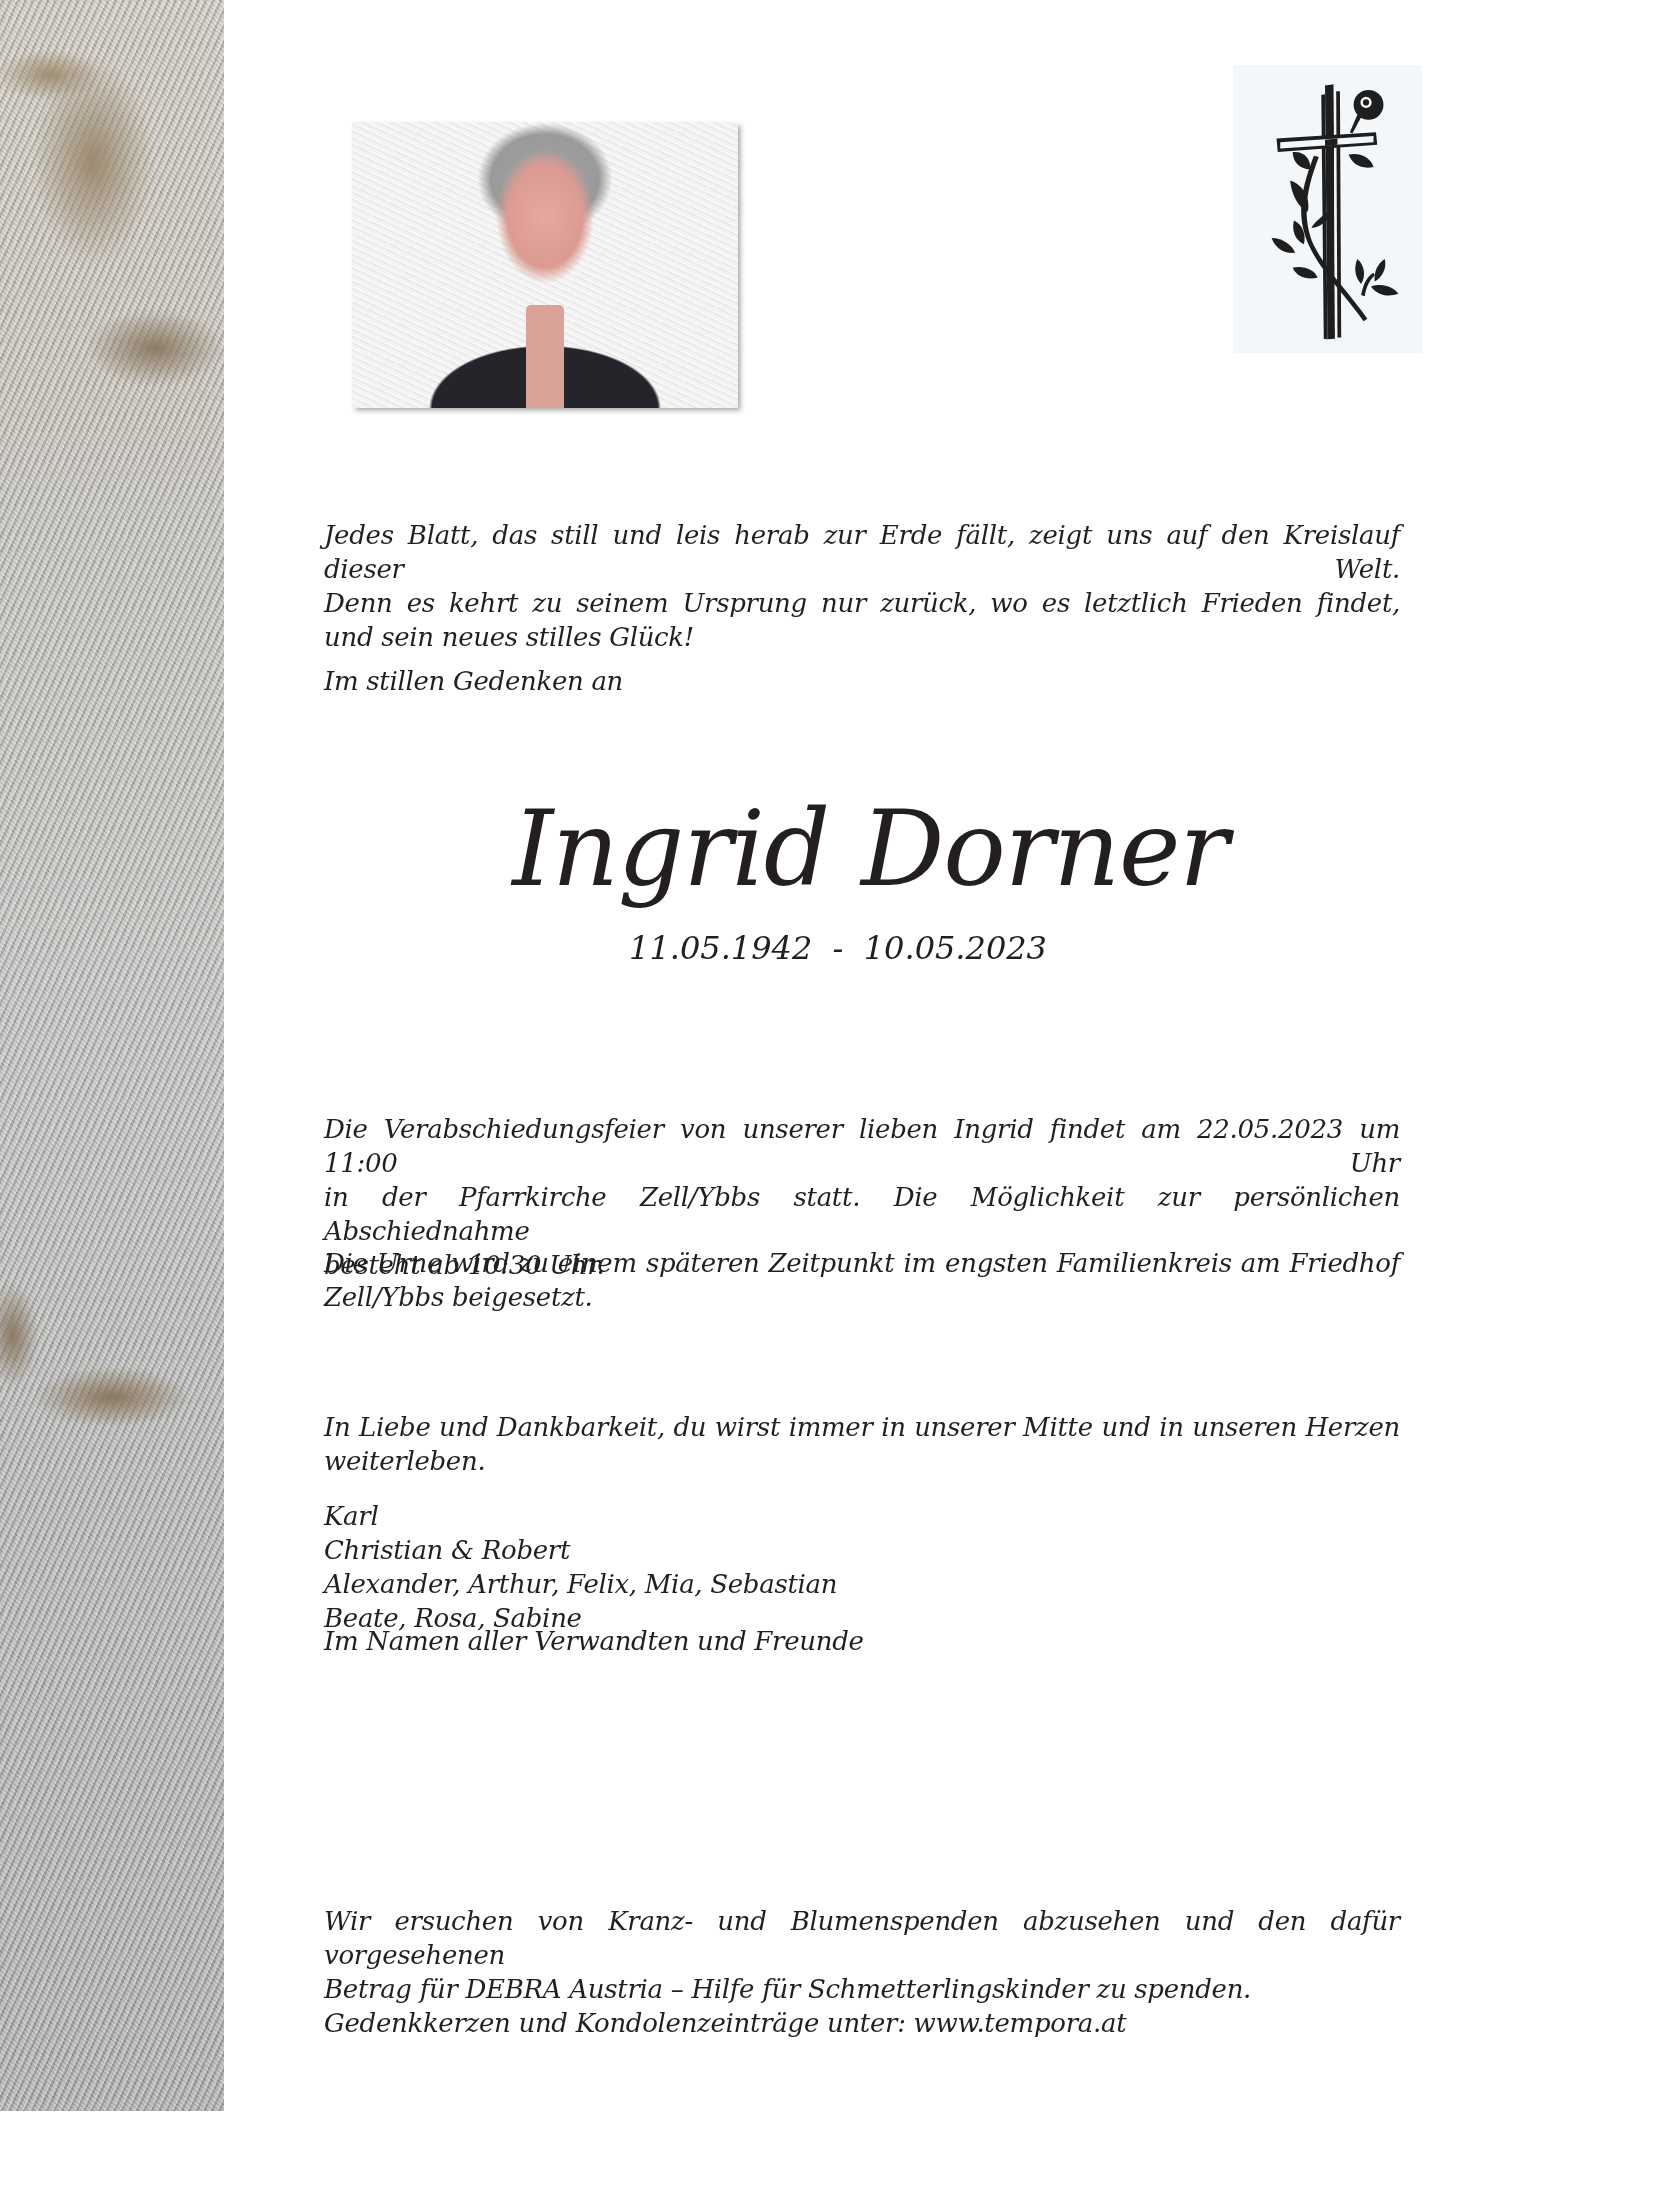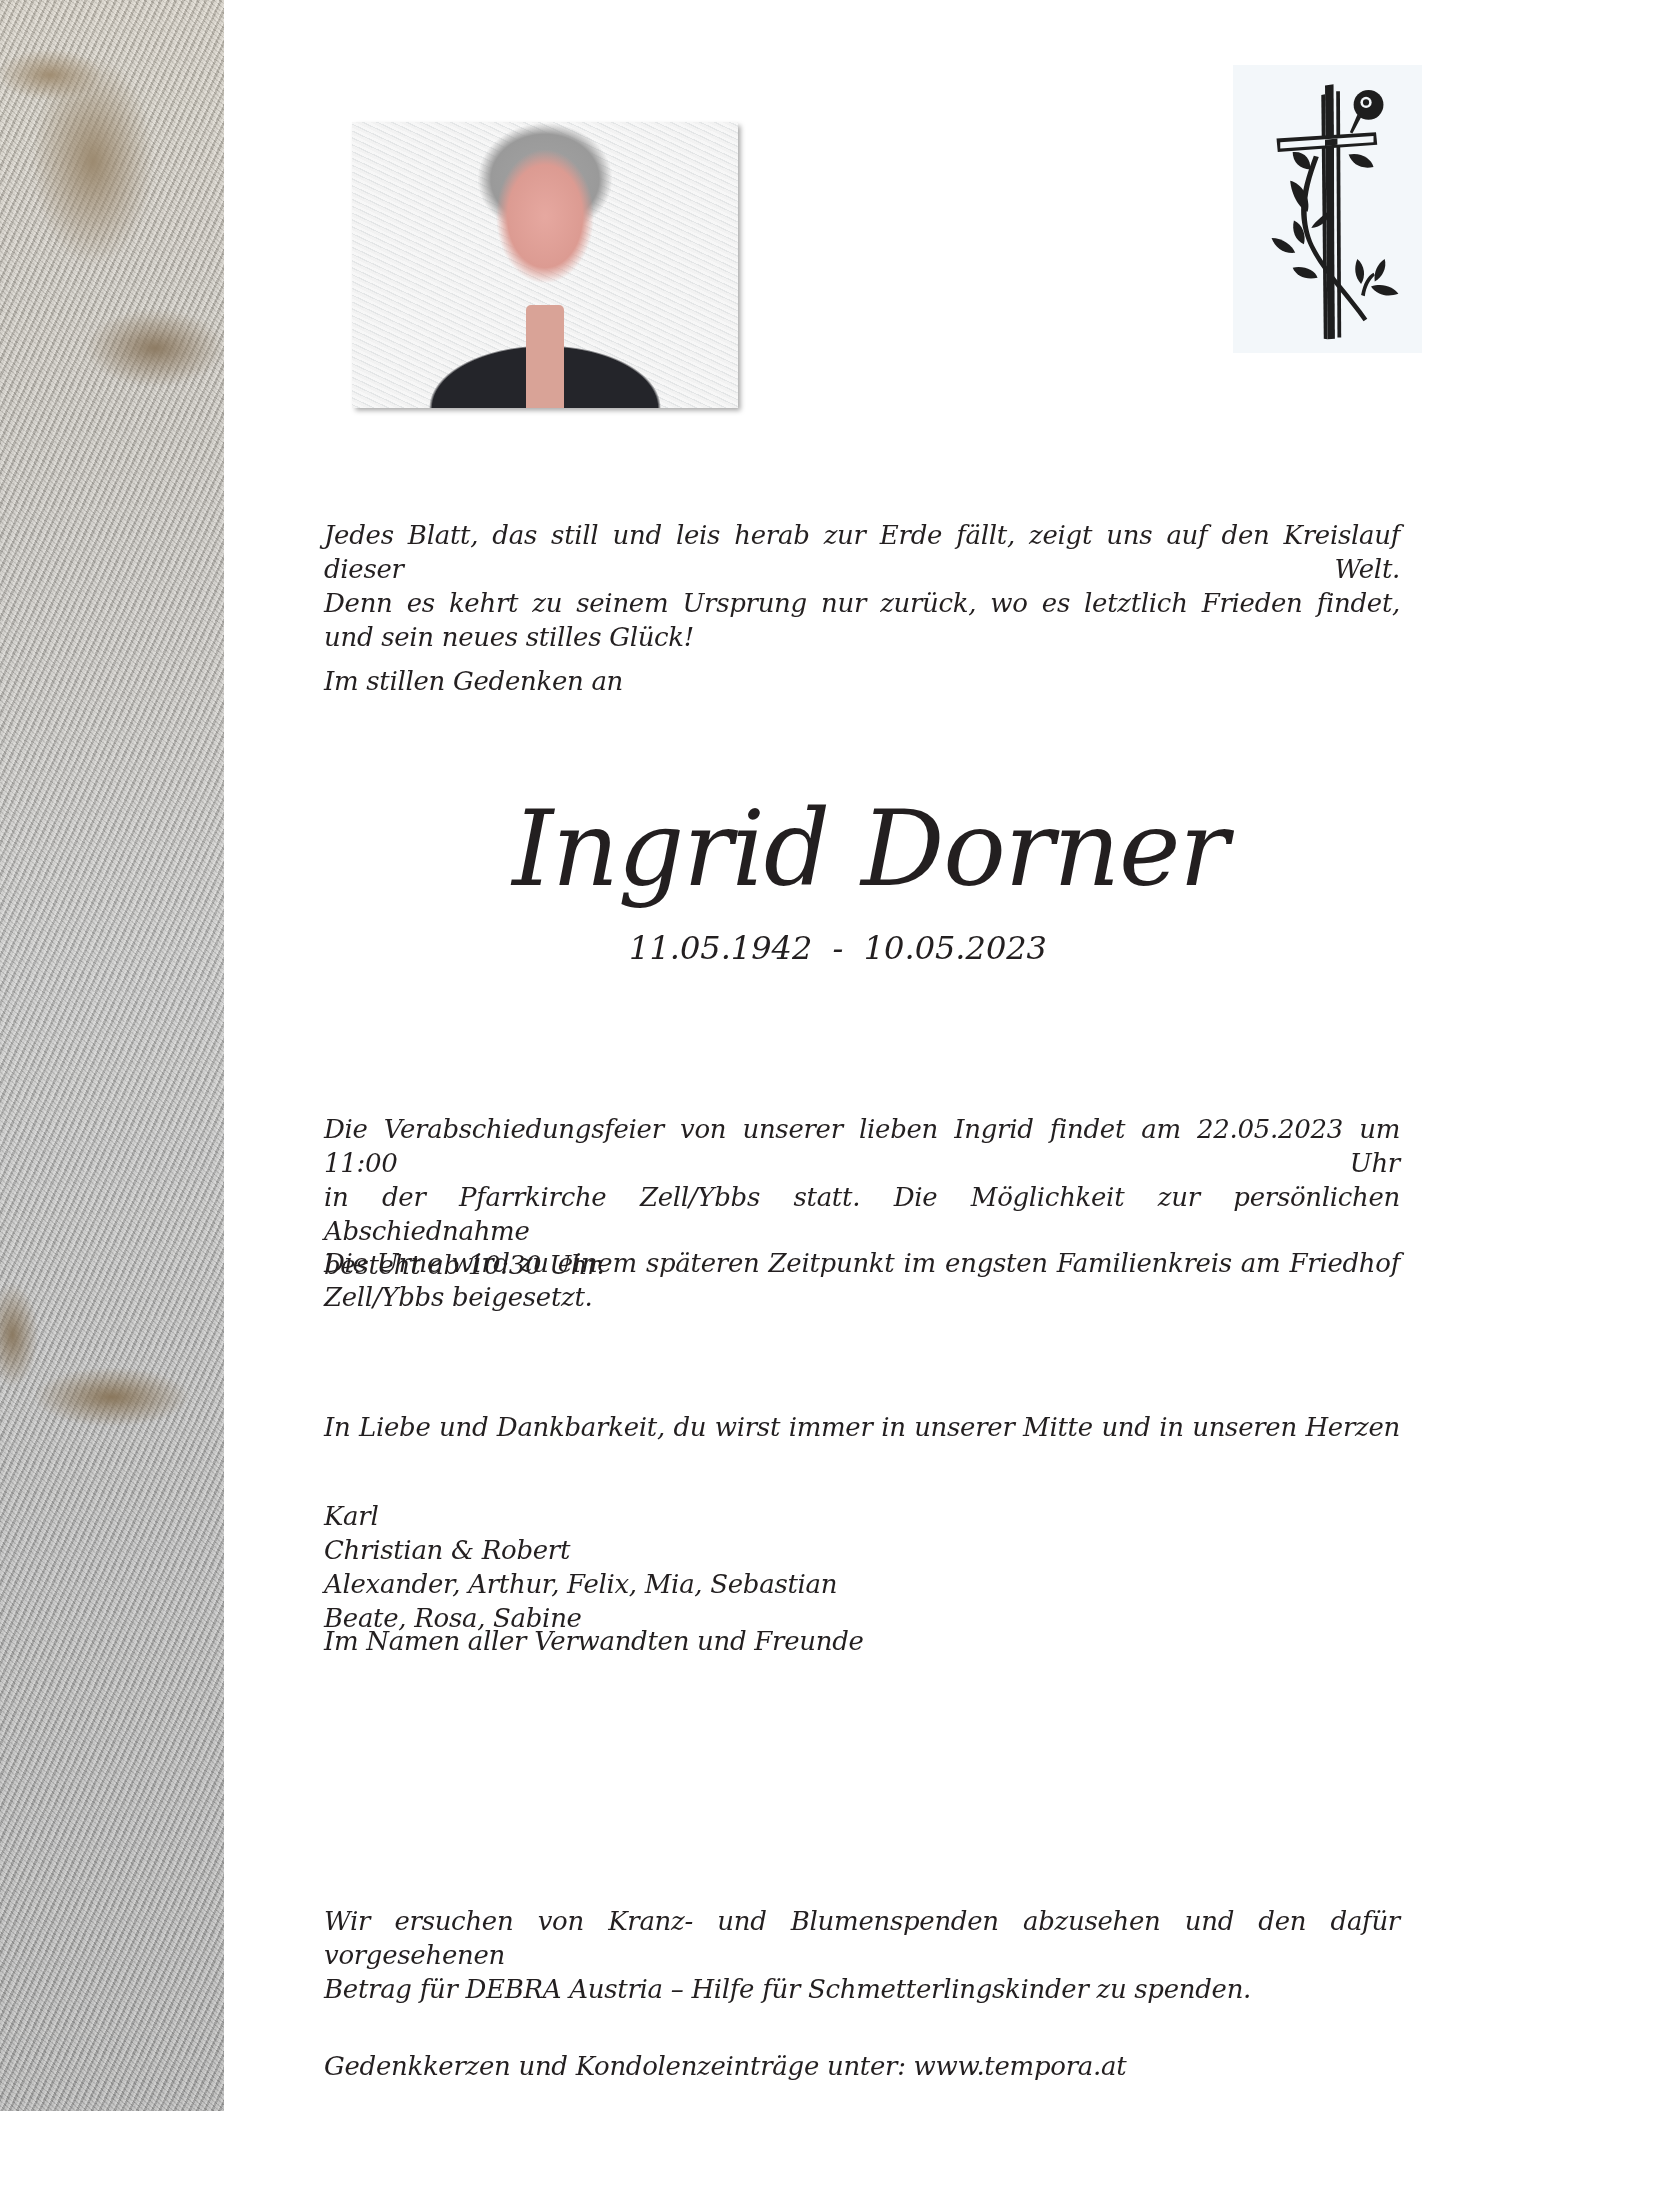--- a/index.html
+++ b/index.html
@@ -124,34 +124,35 @@
   <span class="ln">besteht ab 10:30 Uhr.</span>
 </div>
 
 <div class="txt" style="top:1246px;">
   <span class="ln just">Die Urne wird zu einem späteren Zeitpunkt im engsten Familienkreis am Friedhof</span>
   <span class="ln">Zell/Ybbs beigesetzt.</span>
 </div>
 
 <div class="txt" style="top:1410px;">
   <span class="ln just">In Liebe und Dankbarkeit, du wirst immer in unserer Mitte und in unseren Herzen</span>
+  <span class="ln">weiterleben.</span>
 </div>
 
 <div class="txt" style="top:1499px;">
   <span class="ln">Karl</span>
   <span class="ln">Christian &amp; Robert</span>
   <span class="ln">Alexander, Arthur, Felix, Mia, Sebastian</span>
   <span class="ln">Beate, Rosa, Sabine</span>
 </div>
 
 <div class="txt" style="top:1624px;">
   <span class="ln">Im Namen aller Verwandten und Freunde</span>
 </div>
 
 <div class="txt" style="top:1904px;">
   <span class="ln just">Wir ersuchen von Kranz- und Blumenspenden abzusehen und den dafür vorgesehenen</span>
   <span class="ln">Betrag für DEBRA Austria – Hilfe für Schmetterlingskinder zu spenden.</span>
 </div>
 
-<div class="txt" style="top:2006px;margin-top:43px;">
+<div class="txt" style="top:2006px;">
   <span class="ln">Gedenkkerzen und Kondolenzeinträge unter: www.tempora.at</span>
 </div>
 
 
 </body></html>

